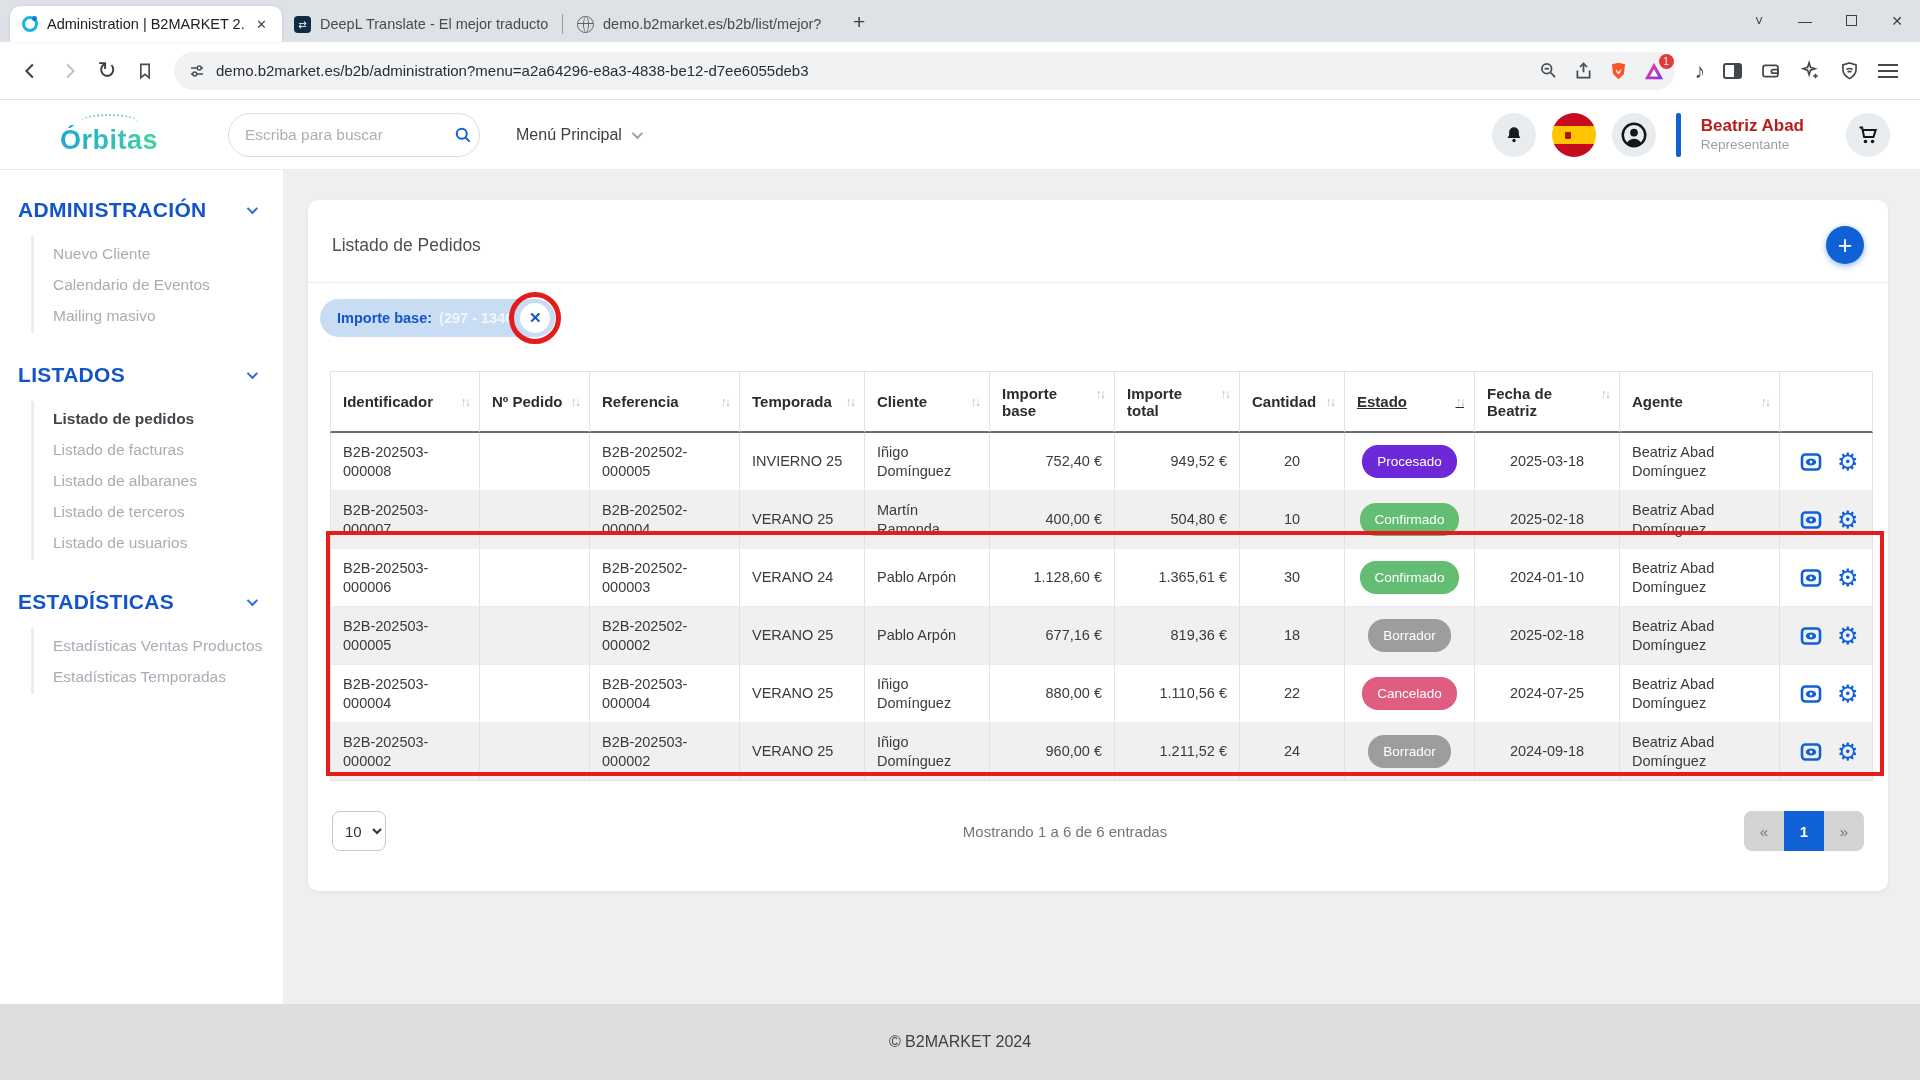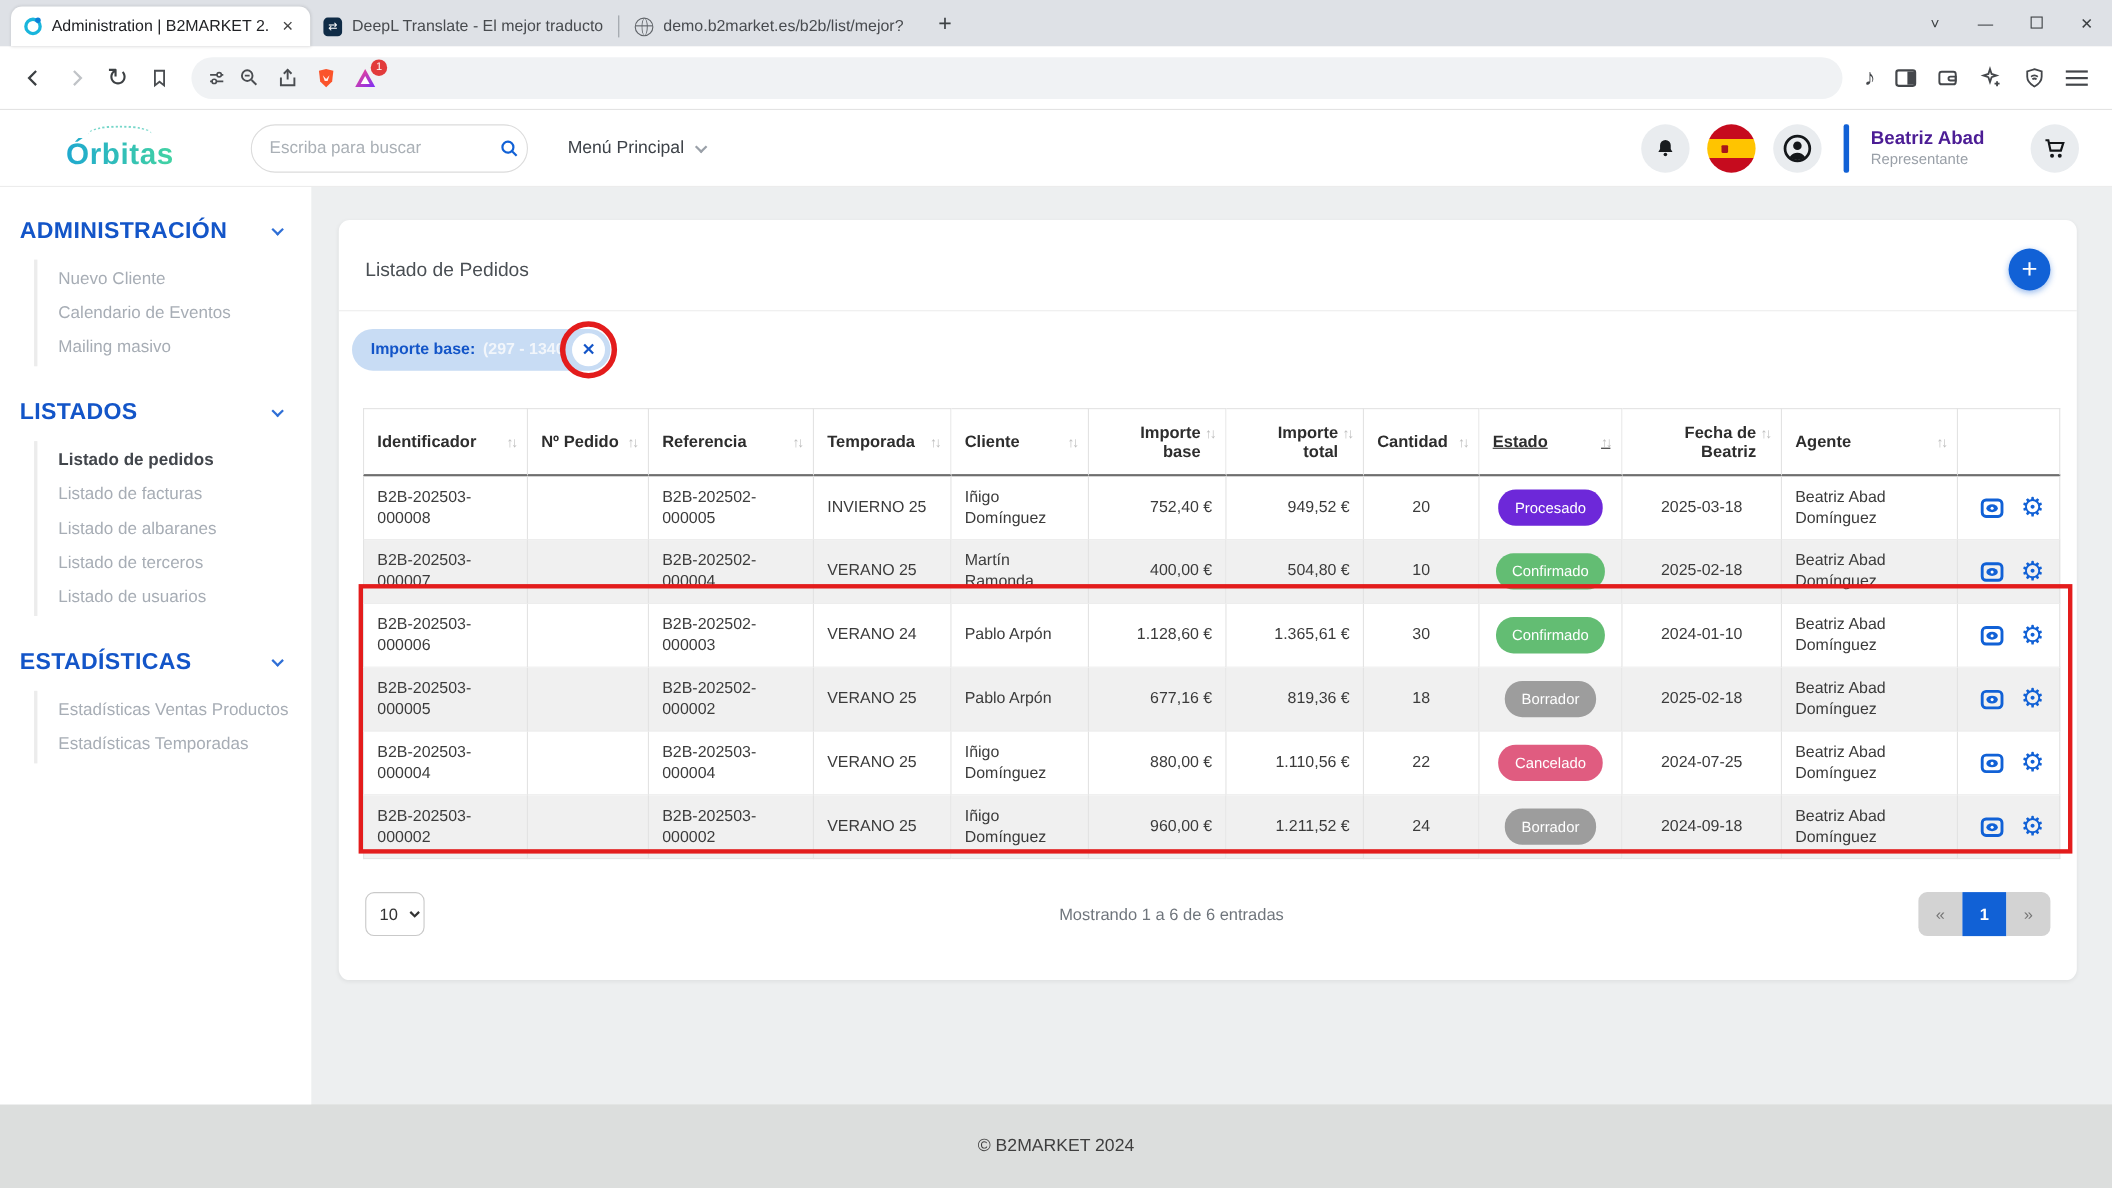--- a/index.html
+++ b/index.html
@@ -57,21 +57,21 @@
   .search-pill input::placeholder { color:#aab0b6; }
   .menu-principal { display:flex; align-items:center; gap:10px; margin-left:36px; font-size:16px; color:#3d4248; }
   .chev { display:inline-block; width:8px; height:8px; border-right:2px solid #9aa0a8; border-bottom:2px solid #9aa0a8; transform:rotate(45deg) translateY(-2px); }
   .chev-blue { border-color:#2f6fd6; }
   .hdr-right { margin-left:auto; display:flex; align-items:center; gap:16px; }
   .circle-ic { width:44px; height:44px; border-radius:50%; background:#e9ecef; display:flex; align-items:center; justify-content:center; overflow:hidden; }
   .flag-es { background:linear-gradient(#c60b1e 0 30%, #ffc400 30% 70%, #c60b1e 70% 100%); position:relative; }
   .flag-es::after { content:""; position:absolute; left:13px; top:19px; width:6px; height:7px; background:#a8151a; border-radius:1px; }
   .hdr-divider { width:5px; height:44px; background:#1161d6; border-radius:2px; margin:0 4px; }
   .user-block { line-height:1.25; margin-right:26px; }
-  .user-name { font-size:17px; font-weight:bold; color:#4c1d95; }
+  .user-name { font-size:17px; font-weight:bold; color:#b91c1c; }
   .user-role { font-size:13.5px; color:#9aa0a8; }
 
   
   .app-body { display:flex; height:834px; }
   .sidebar { width:283px; background:#fff; padding-top:28px; flex:0 0 auto; }
   .side-section { margin-bottom:30px; }
   .side-title { display:flex; align-items:center; justify-content:space-between; padding:0 28px 0 18px;
     color:#1355c8; font-weight:bold; font-size:21px; letter-spacing:.3px; margin-bottom:14px; }
   .side-items { border-left:3px solid #ececec; margin-left:31px; padding:2px 14px 2px 0; }
   .side-item { padding:6px 0 6px 19px; font-size:15.5px; color:#a7adb5; line-height:19px; cursor:default; }
@@ -87,21 +87,21 @@
   .chip-row { border-top:1px solid #ededed; padding:16px 0 34px 12px; }
   .chip { display:inline-flex; align-items:center; background:#c8dcf4; border-radius:19px; height:38px; padding:0 5px 0 17px; gap:7px; }
   .chip-label { color:#1355c8; font-weight:bold; font-size:14.5px; }
   .chip-value { color:#f2f6fb; font-weight:bold; font-size:14.5px; }
   .chip-close { width:30px; height:30px; border-radius:50%; background:#fff; border:none; color:#1355c8; font-size:15px; font-weight:bold;
     display:flex; align-items:center; justify-content:center; position:relative; }
   .ann-ring { position:absolute; left:-11px; top:-11px; width:52px; height:52px; border:5px solid #e31c1c; border-radius:50%; pointer-events:none; }
 
   .table-wrap { margin:0 15px 0 22px; }
   table { width:100%; border-collapse:separate; border-spacing:0; table-layout:fixed; }
-  th { text-align:right; font-size:15px; color:#2d2d2d; background:#fff; height:62px;
+  th { text-align:left; font-size:15px; color:#2d2d2d; background:#fff; height:62px;
     border-top:1px solid #e3e3e3; border-right:1px solid #e3e3e3; border-bottom:2px solid #6e6e6e; padding:8px 10px 8px 12px; vertical-align:middle; }
   th:first-child, td:first-child { border-left:1px solid #e3e3e3; }
   .th-in { display:flex; justify-content:space-between; align-items:flex-start; gap:4px; }
   .sort { color:#bdbdbd; font-size:12.5px; letter-spacing:-2px; white-space:nowrap; padding-top:2px; }
   td { font-size:14.5px; color:#3b3b3b; height:58px; padding:9px 12px; line-height:19px;
     border-right:1px solid #e3e3e3; border-bottom:1px solid #ededed; vertical-align:middle; word-wrap:break-word; }
   tbody tr:nth-child(even) td { background:#f0f0f0; }
   tbody tr:last-child td { border-bottom:1px solid #e3e3e3; }
   .al-r { text-align:right; } .al-c { text-align:center; }
   .badge { display:inline-block; color:#fff; font-size:13.5px; padding:7px 15px; border-radius:16px; }
@@ -175,20 +175,21 @@
   </span>
   <div class="urlbar">
     <span>
       <svg width="18" height="18" viewBox="0 0 24 24" stroke="#4a4d51" stroke-width="2" fill="none">
         <line x1="4" y1="8" x2="20" y2="8"></line>
           <circle cx="15" cy="8" r="2.6" fill="#fff"></circle>
         <line x1="4" y1="16" x2="20" y2="16"></line>
           <circle cx="9" cy="16" r="2.6" fill="#fff"></circle>
         </svg>
     </span>
+    <span class="url-text">demo.b2market.es/b2b/administration?menu=a2a64296-e8a3-4838-be12-d7ee6055deb3</span>
     <div class="urlbar-right">
       <span>
         <svg width="21" height="21" viewBox="0 0 24 24" stroke="#4a4d51" stroke-width="2" fill="none">
           <circle cx="10" cy="10" r="5.5"></circle>
             <line x1="14.5" y1="14.5" x2="19.5" y2="19.5"></line>
             <line x1="7.5" y1="10" x2="12.5" y2="10"></line>
           </svg>
       </span>
       <span>
         <svg width="21" height="21" viewBox="0 0 24 24" stroke="#4a4d51" stroke-width="2" fill="none">

